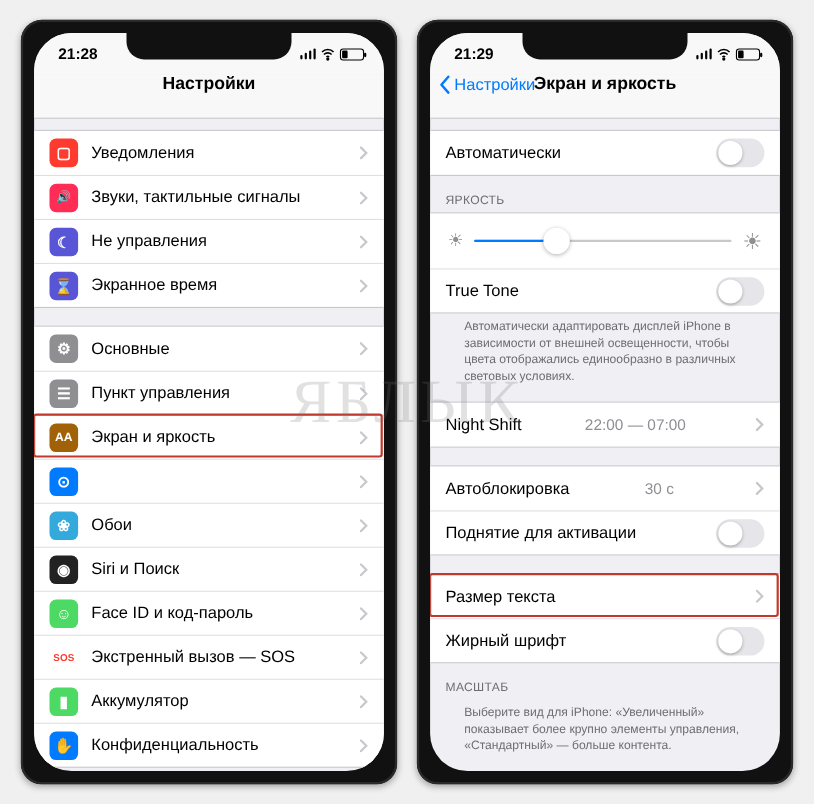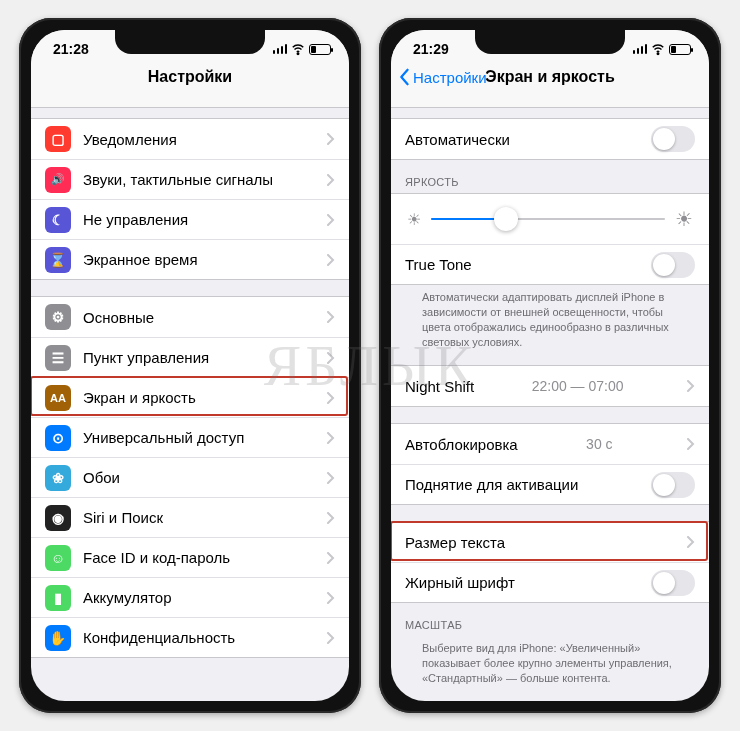--- a/index.html
+++ b/index.html
@@ -4,21 +4,21 @@
 <style>
   * { box-sizing: border-box; margin: 0; padding: 0; -webkit-font-smoothing: antialiased; }
   body {
     background: #f0f0f0;
     font-family: -apple-system, "Helvetica Neue", Arial, sans-serif;
     display: flex; gap: 18px; justify-content: center; padding: 18px 12px;
     position: relative;
   }
   .phone {
     width: 342px; height: 695px;
-    background: #111; border-radius: 32px;
+    background: #111; border-radius: 19px;
     padding: 12px;
     box-shadow: 0 2px 6px rgba(0,0,0,.3), inset 0 0 0 2px #2a2a2a;
     position: relative;
   }
   .screen {
     width: 100%; height: 100%;
     background: #efeff4;
     border-radius: 34px;
     overflow: hidden;
     position: relative;
@@ -171,21 +171,20 @@
             <span class="icon-box" style="background: #a16207; font-size: 11px; font-weight: 700;">AA</span>
             <span>Экран и яркость</span>
             <span class="chev">
               <svg viewBox="0 0 8 12">
                 <path d="M1 1l5 5-5 5" stroke="#c7c7cc" stroke-width="2" fill="none" stroke-linecap="round"></path>
               </svg>
             </span>
           </div>
           <div class="row">
             <span class="icon-box" style="background: rgb(0, 122, 255); font-size: 14px; font-weight: 700;">⊙</span>
-            <span>Универсальный доступ</span>
             <span class="chev">
               <svg viewBox="0 0 8 12">
                 <path d="M1 1l5 5-5 5" stroke="#c7c7cc" stroke-width="2" fill="none" stroke-linecap="round"></path>
               </svg>
             </span>
           </div>
           <div class="row">
             <span class="icon-box" style="background: rgb(52, 170, 220); font-size: 14px; font-weight: 700;">❀</span>
             <span>Обои</span>
             <span class="chev">
@@ -199,20 +198,29 @@
             <span>Siri и Поиск</span>
             <span class="chev">
               <svg viewBox="0 0 8 12">
                 <path d="M1 1l5 5-5 5" stroke="#c7c7cc" stroke-width="2" fill="none" stroke-linecap="round"></path>
               </svg>
             </span>
           </div>
           <div class="row">
             <span class="icon-box" style="background: rgb(76, 217, 100); font-size: 14px; font-weight: 700;">☺</span>
             <span>Face ID и код-пароль</span>
+            <span class="chev">
+              <svg viewBox="0 0 8 12">
+                <path d="M1 1l5 5-5 5" stroke="#c7c7cc" stroke-width="2" fill="none" stroke-linecap="round"></path>
+              </svg>
+            </span>
+          </div>
+          <div class="row">
+            <span class="icon-box" style="background: rgb(255, 255, 255); color: rgb(255, 59, 48); font-size: 9px; font-weight: 700;">SOS</span>
+            <span>Экстренный вызов — SOS</span>
             <span class="chev">
               <svg viewBox="0 0 8 12">
                 <path d="M1 1l5 5-5 5" stroke="#c7c7cc" stroke-width="2" fill="none" stroke-linecap="round"></path>
               </svg>
             </span>
           </div>
           <div class="row">
             <span class="icon-box" style="background: rgb(76, 217, 100); font-size: 14px; font-weight: 700;">▮</span>
             <span>Аккумулятор</span>
             <span class="chev">

